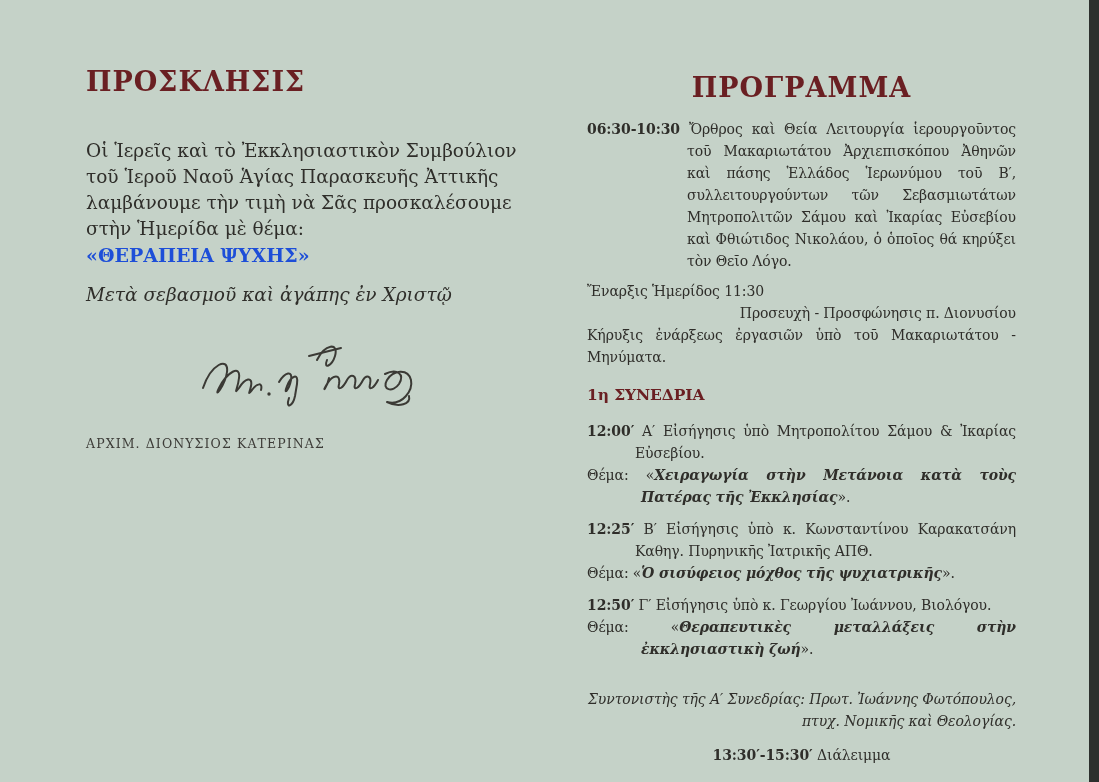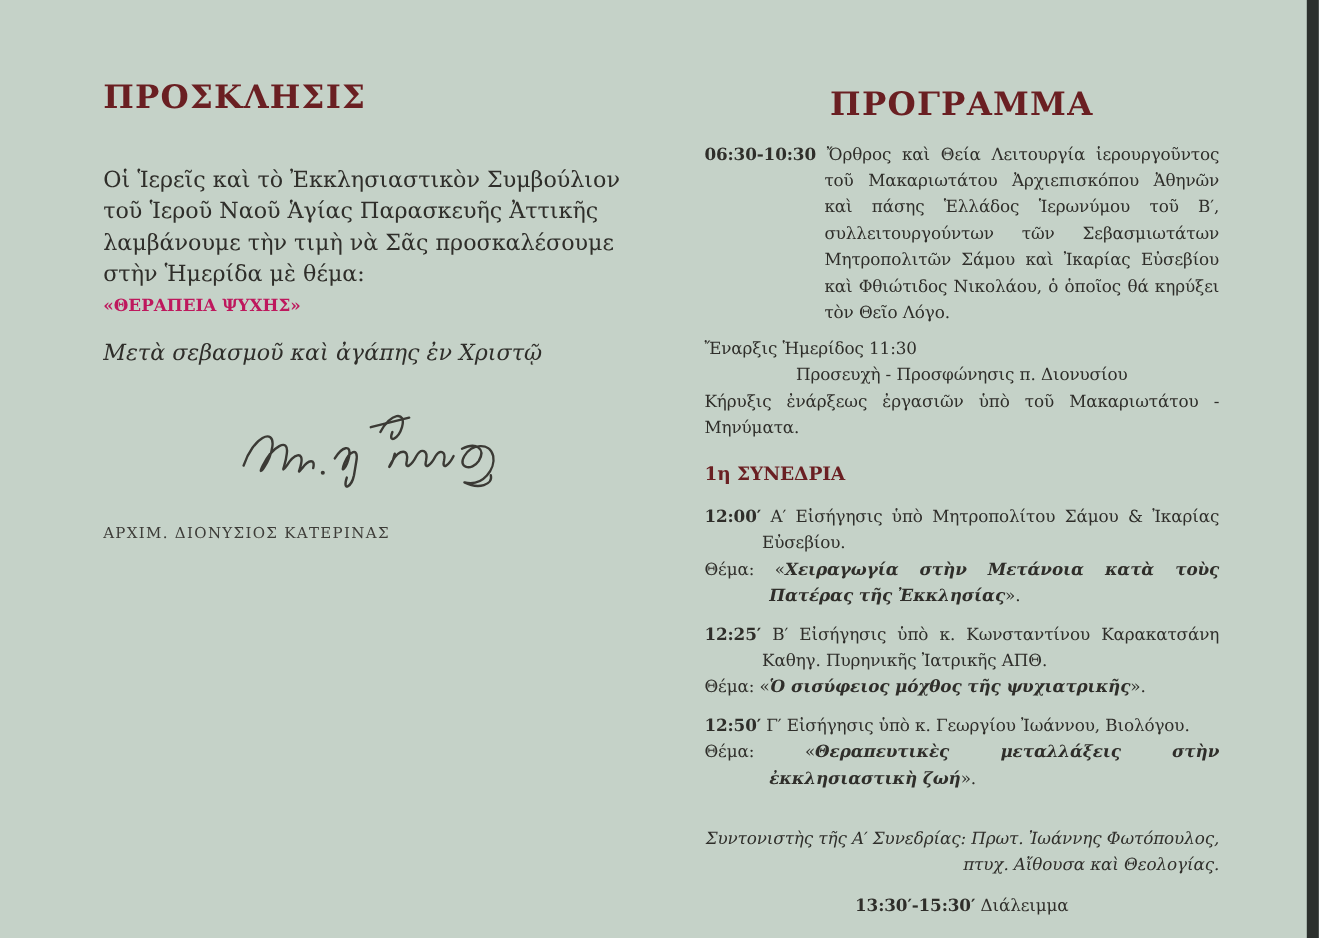--- a/index.html
+++ b/index.html
@@ -21,21 +21,21 @@
     margin-left:31px;
   }
   .page-title{
     font-size:27px;font-weight:bold;color:#6a1f22;
     letter-spacing:1px;line-height:32px;margin:0 0 40px 0;
   }
   .invite-line{
     font-size:18.5px;line-height:26px;white-space:nowrap;
   }
   .event-title{
-    font-size:14px;line-height:26px;font-weight:bold;color:#be185d;
+    font-size:19px;line-height:26px;font-weight:bold;color:#1d4ed8;
     white-space:nowrap;
   }
   .closing-line{
     font-style:italic;font-size:18.5px;line-height:26px;
     margin-top:14px;white-space:nowrap;
   }
   .signature-wrap{margin:22px auto 0 auto;width:250px;height:96px;}
   .signature-wrap svg{display:block;margin:0 auto;}
   .signatory{
     margin-top:10px;font-size:12.5px;letter-spacing:1.1px;color:#3d3c38;
@@ -103,21 +103,21 @@
   <div class="signatory">ΑΡΧΙΜ. ΔΙΟΝΥΣΙΟΣ ΚΑΤΕΡΙΝΑΣ</div>
 </div>
 
 <div class="right-page">
   <div class="page-title">ΠΡΟΓΡΑΜΜΑ</div>
 
   <p class="hang-100"><span class="time">06:30-10:30</span> <span>Ὄρθρος καὶ Θεία Λειτουργία ἱερουργοῦντος τοῦ Μακαριωτάτου Ἀρχιεπισκόπου Ἀθηνῶν καὶ πάσης Ἑλλάδος Ἱερωνύμου τοῦ Β′, συλλειτουργούντων τῶν Σεβασμιωτάτων Μητροπολιτῶν Σάμου καὶ Ἰκαρίας Εὐσεβίου καὶ Φθιώτιδος Νικολάου, ὁ ὁποῖος θά κηρύξει τὸν Θεῖο Λόγο.</span></p>
 
   <div class="opening-block">
     <p style="text-align:left">Ἔναρξις Ἡμερίδος 11:30</p>
-    <p style="text-align:center">Προσευχὴ - Προσφώνησις π. Διονυσίου</p>
+    <p style="text-align:right">Προσευχὴ - Προσφώνησις π. Διονυσίου</p>
     <p>Κήρυξις ἐνάρξεως ἐργασιῶν ὑπὸ τοῦ Μακαριωτάτου - Μηνύματα.</p>
   </div>
 
   <div class="session-header">1η ΣΥΝΕΔΡΙΑ</div>
 
   <div class="talk">
     <p class="hang-48"><span class="time">12:00′</span> <span>Α′ Εἰσήγησις ὑπὸ Μητροπολίτου Σάμου &amp; Ἰκαρίας Εὐσεβίου.</span></p>
     <p class="hang-54"><span>Θέμα: «</span><span class="theme">Χειραγωγία στὴν Μετάνοια κατὰ τοὺς Πατέρας τῆς Ἐκκλησίας</span><span>».</span></p>
   </div>
 
@@ -126,17 +126,17 @@
     <p class="hang-54"><span>Θέμα: «</span><span class="theme">Ὁ σισύφειος μόχθος τῆς ψυχιατρικῆς</span><span>».</span></p>
   </div>
 
   <div class="talk">
     <p class="hang-48"><span class="time">12:50′</span> <span>Γ′ Εἰσήγησις ὑπὸ κ. Γεωργίου Ἰωάννου, Βιολόγου.</span></p>
     <p class="hang-54"><span>Θέμα: «</span><span class="theme">Θεραπευτικὲς μεταλλάξεις στὴν ἐκκλησιαστικὴ ζωή</span><span>».</span></p>
   </div>
 
   <div class="coordinator">
     <div>Συντονιστὴς τῆς Α′ Συνεδρίας: Πρωτ. Ἰωάννης Φωτόπουλος,</div>
-    <div>πτυχ. Αἴθουσα καὶ Θεολογίας.</div>
+    <div>πτυχ. Νομικῆς καὶ Θεολογίας.</div>
   </div>
 
   <p class="break-line"><span class="time">13:30′-15:30′</span> <span>Διάλειμμα</span></p>
 </div>
 
 </body></html>

